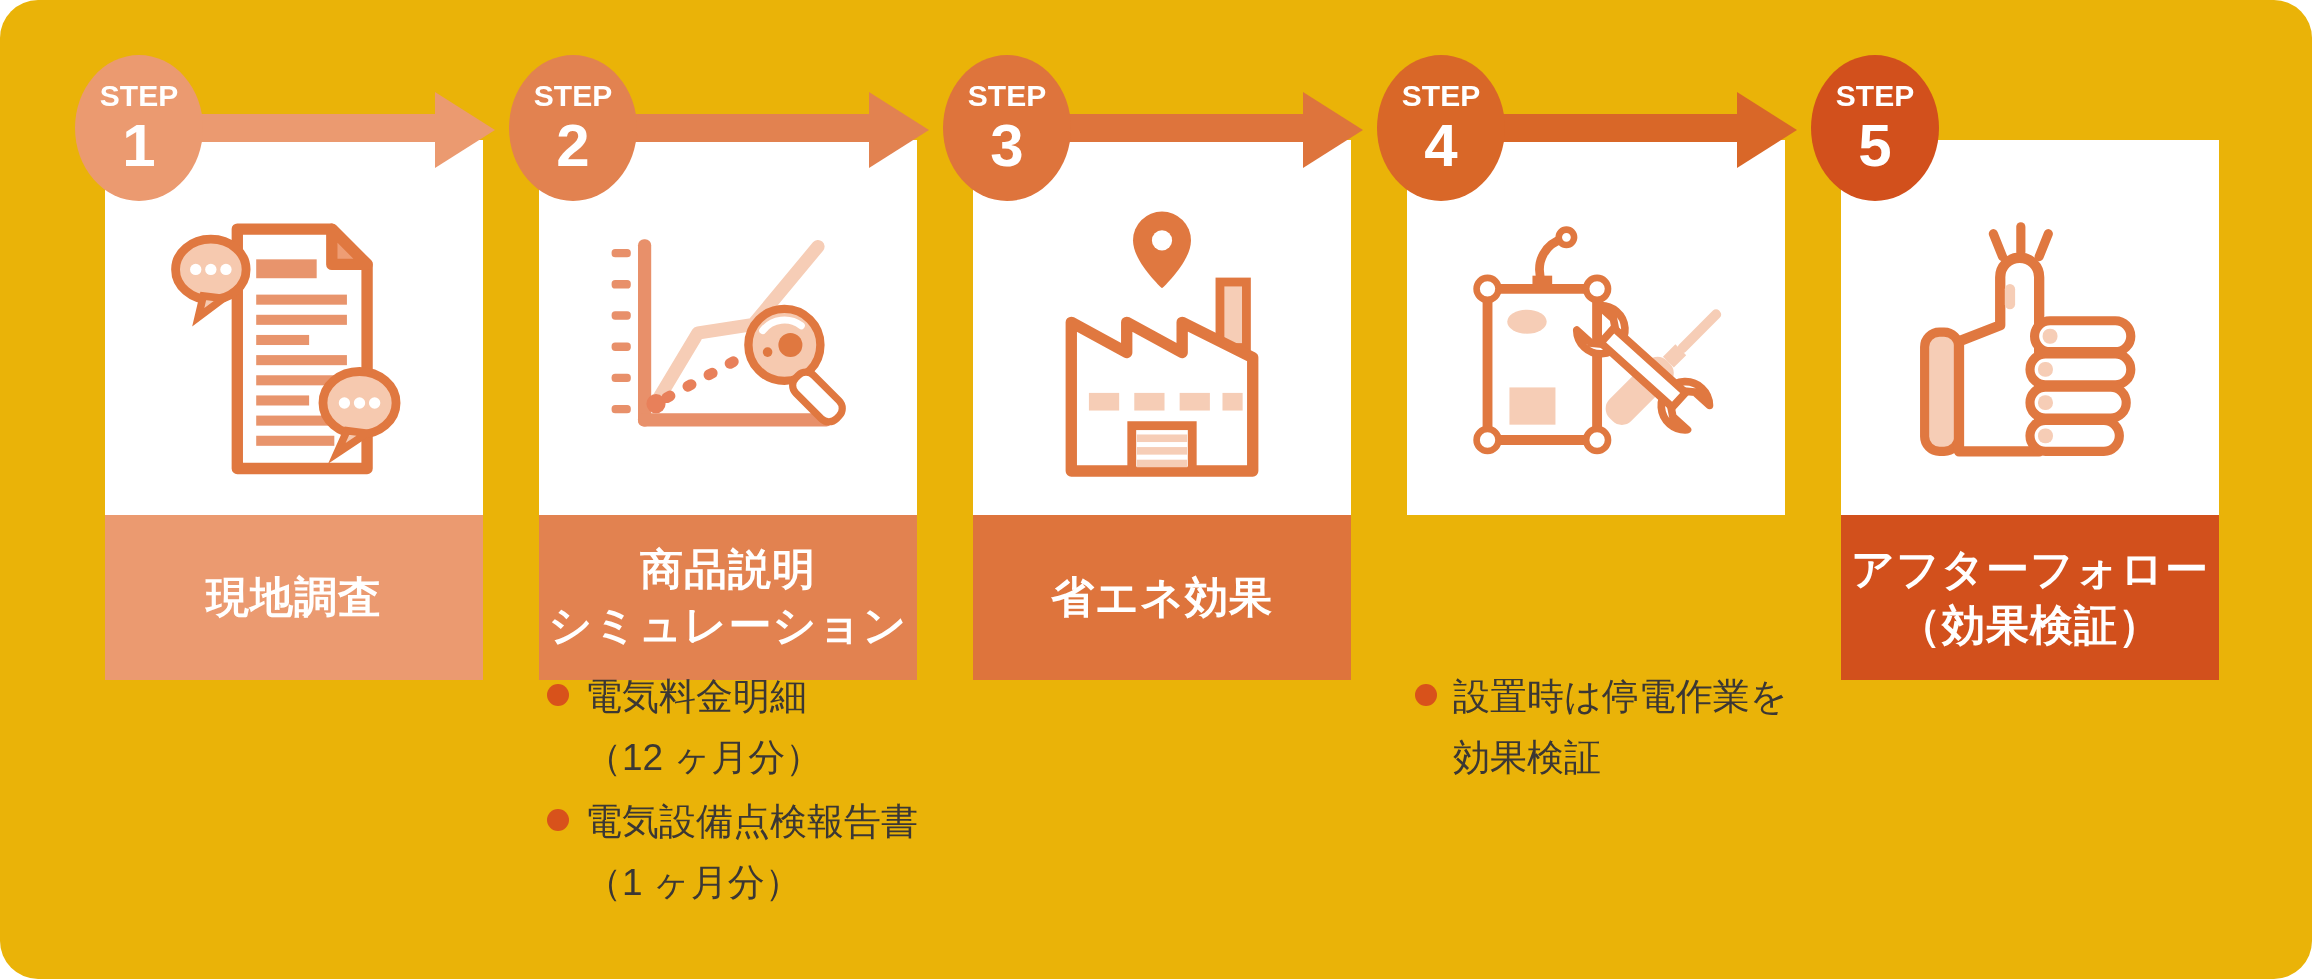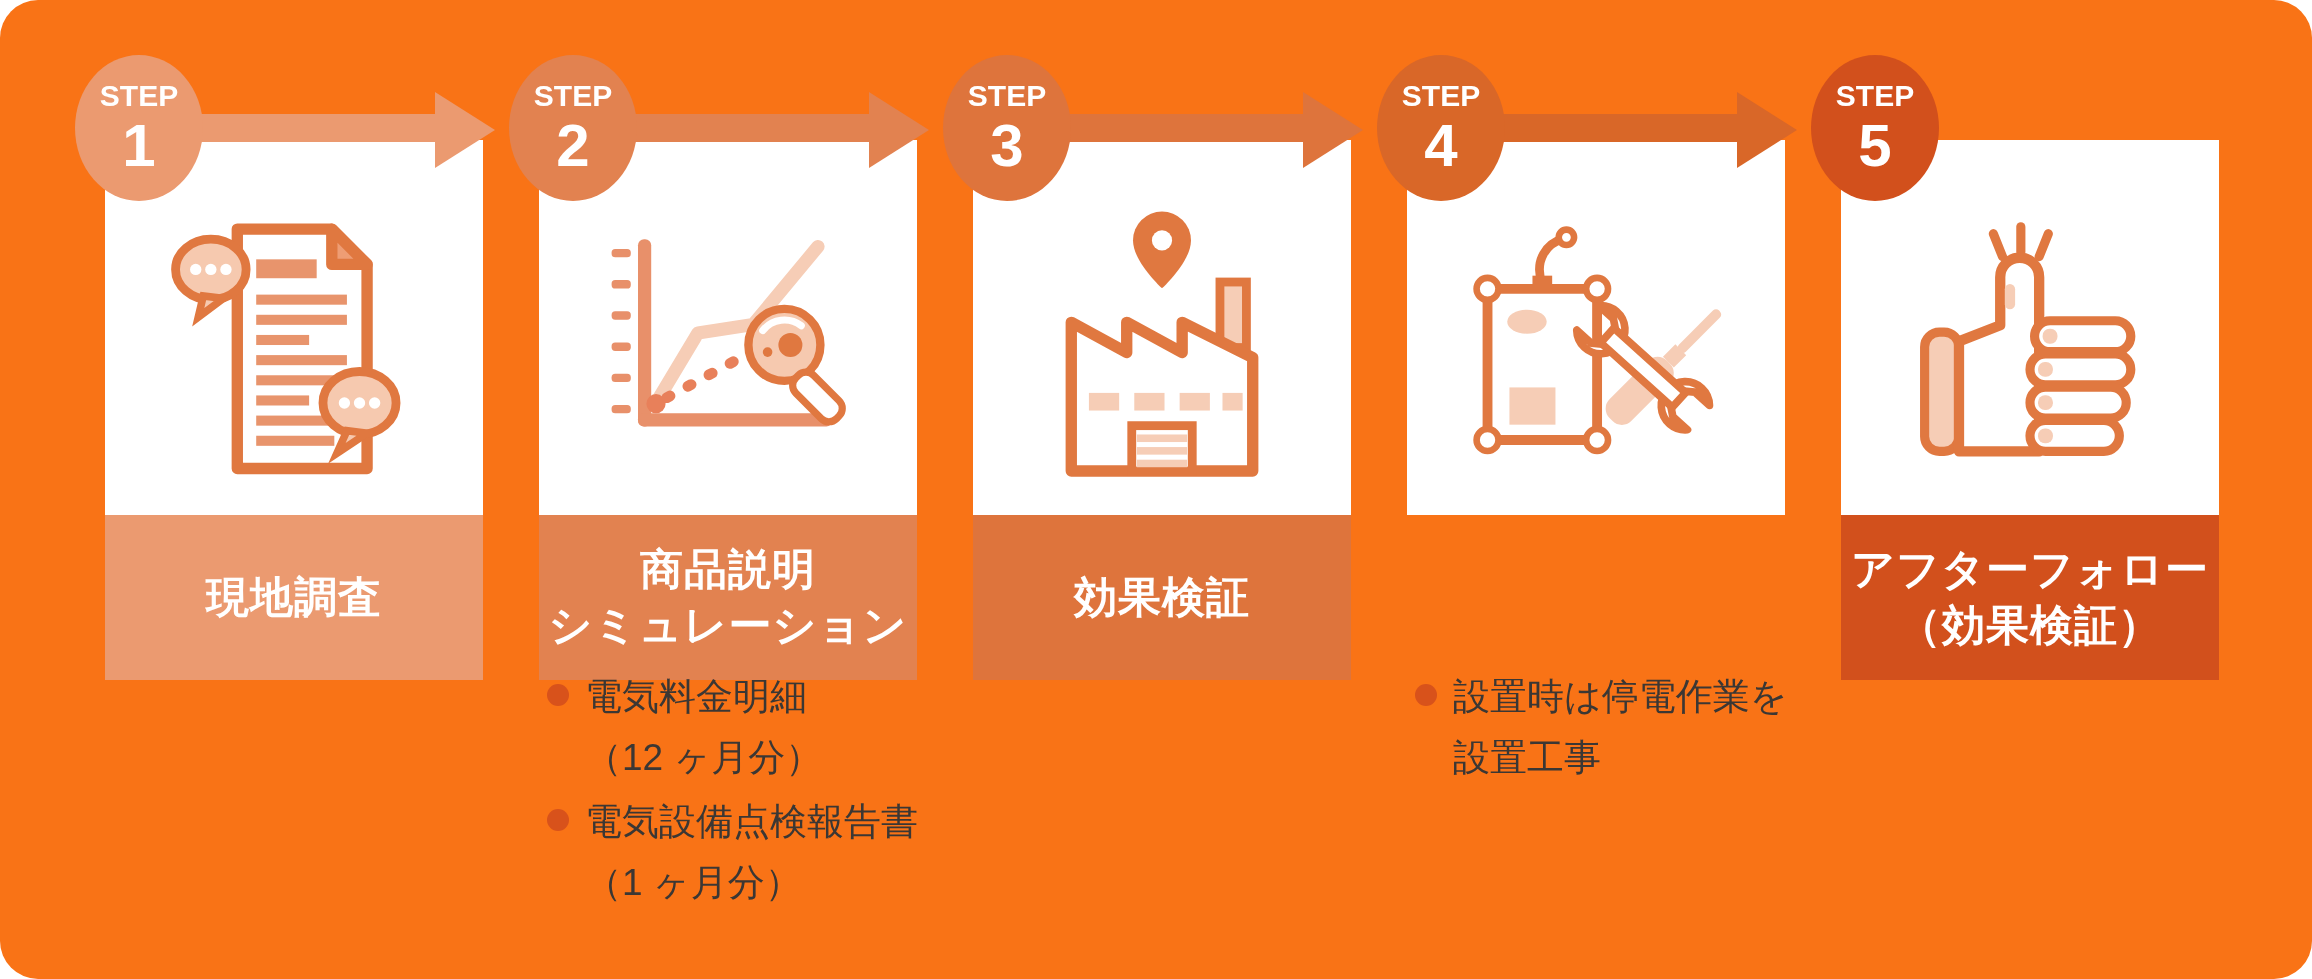--- a/index.html
+++ b/index.html
@@ -1,17 +1,17 @@
 <!DOCTYPE html>
 <html><head>
 <meta charset="utf-8">
 <style>
   html,body{margin:0;padding:0;background:#ffffff;}
   body{font-family:"Liberation Sans","DejaVu Sans",sans-serif;}
-  .canvas{position:relative;width:2312px;height:979px;background:#f97316;border-radius:38px;overflow:hidden;}
+  .canvas{position:relative;width:2312px;height:979px;background:#eab308;border-radius:38px;overflow:hidden;}
   .step-col{position:absolute;top:0;width:378px;height:979px;}
   .card{position:absolute;left:0;top:140px;width:378px;height:375px;background:#ffffff;}
   .band{position:absolute;left:0;top:515px;width:378px;height:165px;background:var(--c);display:flex;align-items:center;justify-content:center;}
   .band-label{color:#ffffff;font-weight:bold;font-size:43px;line-height:1.28;text-align:center;white-space:pre-line;letter-spacing:1px;}
   .badge{position:absolute;left:-30px;top:55px;width:128px;height:146px;border-radius:50%;background:var(--c);display:flex;flex-direction:column;align-items:center;justify-content:center;z-index:3;}
   .badge-word{color:#fff;font-weight:bold;font-size:30px;line-height:1;letter-spacing:0px;}
   .badge-num{color:#fff;font-weight:bold;font-size:60px;line-height:1;margin-top:5px;}
   .arrow{position:absolute;left:72px;top:92px;width:320px;height:76px;z-index:2;}
   .arrow .bar{position:absolute;left:0;top:22px;width:264px;height:28px;background:var(--c);}
   .arrow .head{position:absolute;left:258px;top:0;width:0;height:0;border-left:60px solid var(--c);border-top:38px solid transparent;border-bottom:38px solid transparent;}
@@ -149,21 +149,21 @@
         </g>
         <rect x="76" y="176" width="48" height="36" fill="#ffffff" stroke="#E07840" stroke-width="7"></rect>
         <g fill="#F6CDB6">
           <rect x="80" y="183" width="40" height="6"></rect>
           <rect x="80" y="193" width="40" height="6"></rect>
           <rect x="80" y="203" width="40" height="6"></rect>
         </g>
       </svg>
     </div>
     <div class="band">
-      <span class="band-label">効果検証</span>
+      <span class="band-label">省エネ効果</span>
     </div>
   </div>
 
   <div class="step-col" style="left: 1407px; --c: #D96728;">
     <div class="card"></div>
     <div class="arrow">
         <span class="bar"></span>
         <span class="head"></span>
       </div>
     <div class="badge">
@@ -193,21 +193,21 @@
           <path d="M-15 -68 A22 22 0 1 0 15 -68 L15 -50 L9 -42 L-9 -42 L-15 -50 Z"></path>
           <path d="M-15 68 A22 22 0 1 1 15 68 L15 50 L9 42 L-9 42 L-15 50 Z"></path>
           <rect x="-9" y="-44" width="18" height="88"></rect>
         </g>
       </svg>
     </div>
     <div class="notes">
       <div class="note">
         <span class="dot"></span>
         <span class="txt">設置時は停電作業を
-設置工事</span>
+効果検証</span>
       </div>
     </div>
   </div>
 
   <div class="step-col" style="left: 1841px; --c: #D2501C;">
     <div class="card"></div>
     <div class="badge">
       <span class="badge-word">STEP</span>
       <span class="badge-num">5</span>
     </div>

